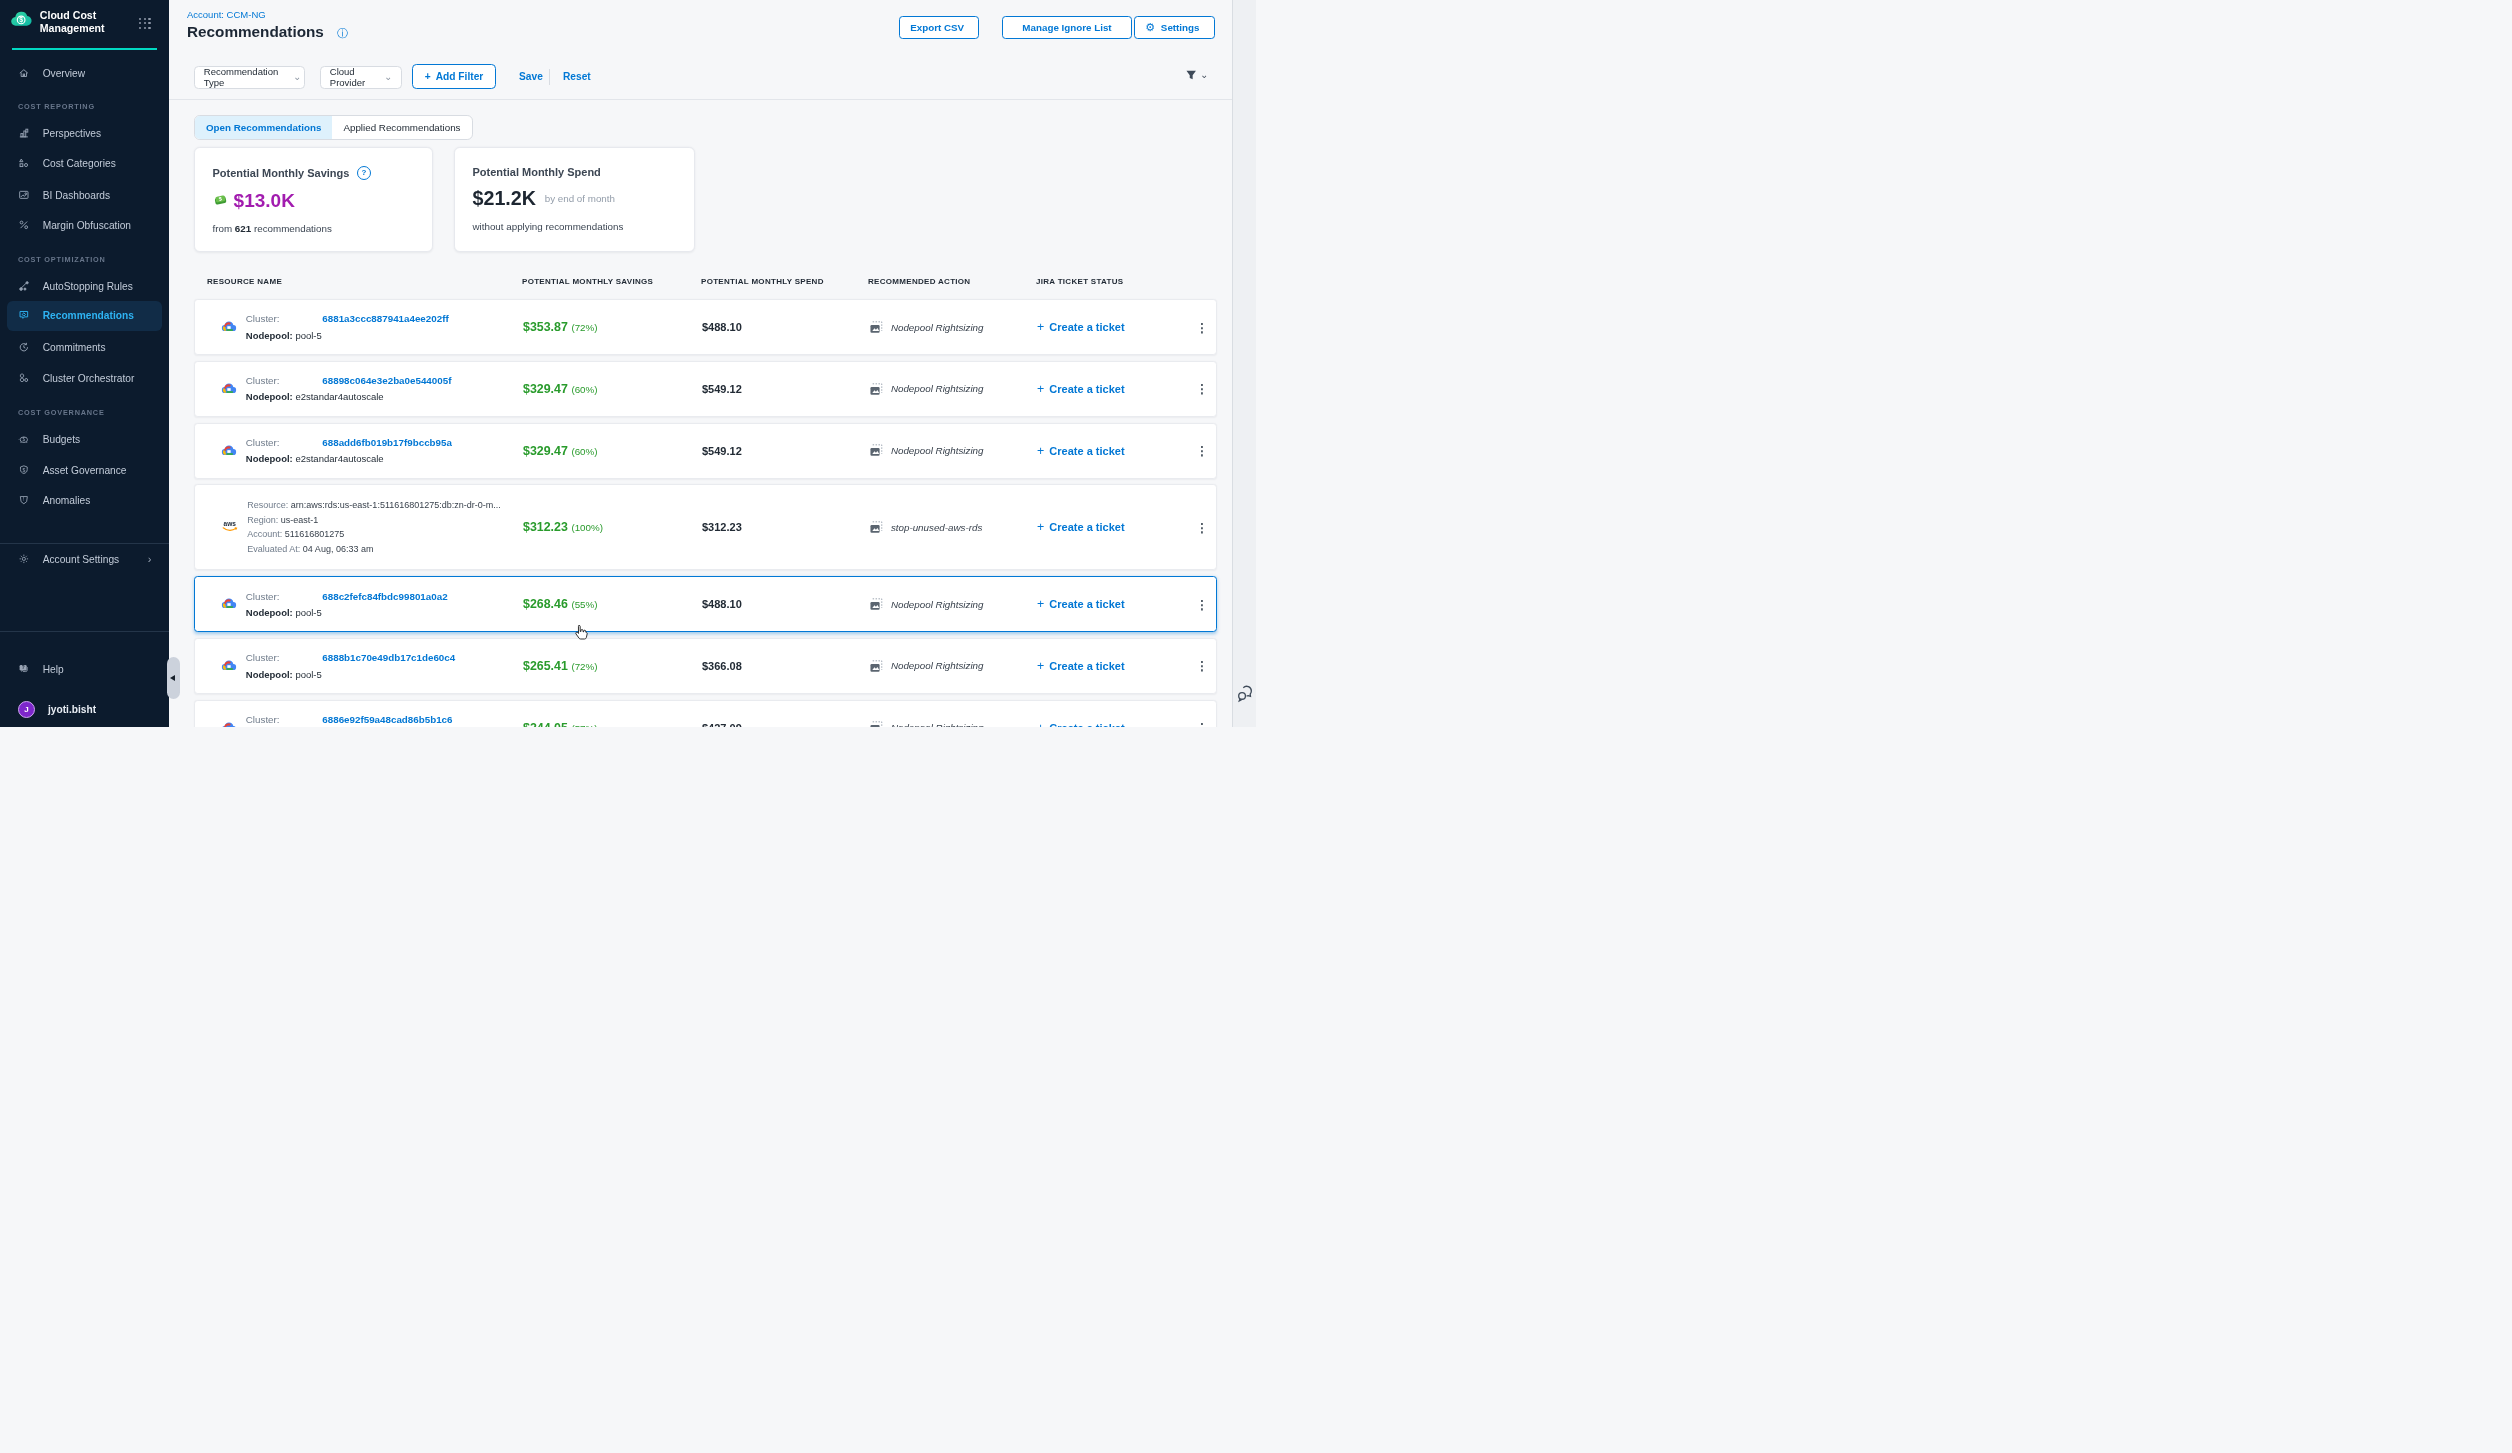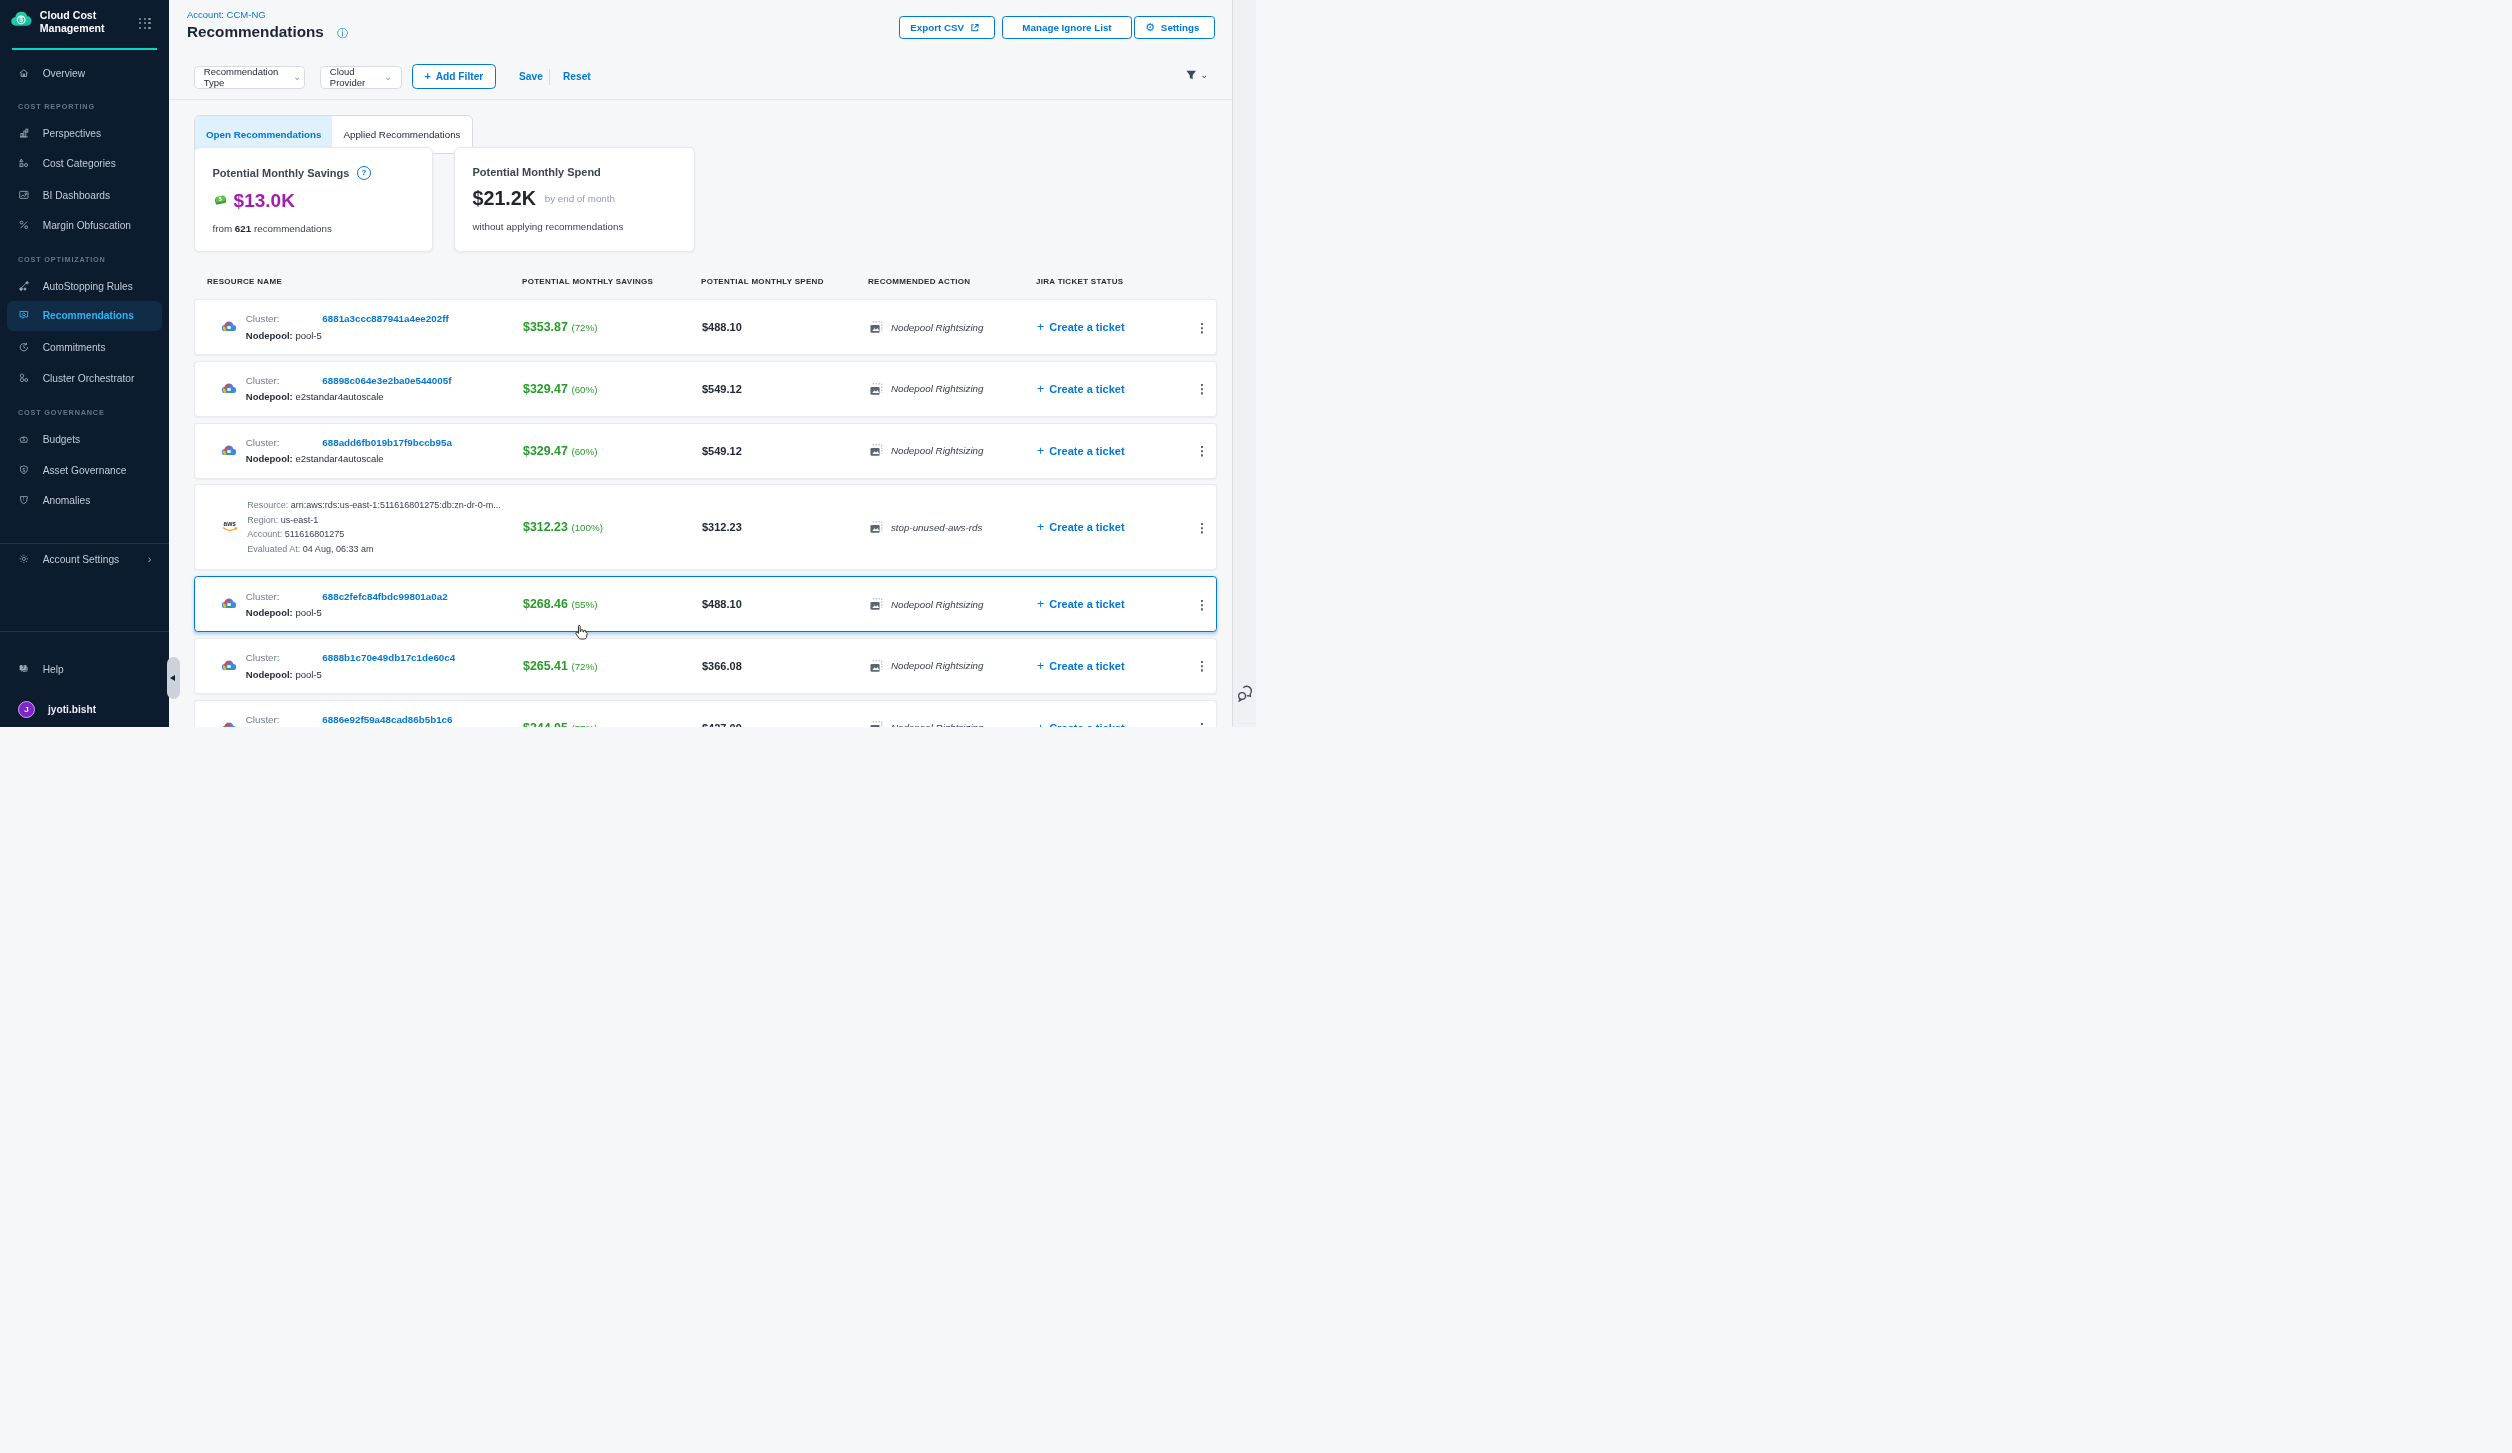--- a/index.html
+++ b/index.html
@@ -39,21 +39,21 @@
   .sel .chev { color:#8a94a1; font-size:9.5px; margin-top:-2.2px; }
   #add-filter { position:absolute; left:412px; top:64px; height:25px; border:0.7px solid #0278d5; border-radius:4.4px; background:#fff; color:#0278d5; font-weight:700; font-size:10.2px; display:inline-flex; align-items:center; gap:5.1px; padding:0 11.7px; cursor:pointer; }
   .flink { position:absolute; top:71px; font-size:10.2px; font-weight:700; color:#0278d5; cursor:pointer; }
   #fl-div { position:absolute; left:549px; top:69px; width:0.7px; height:16px; background:#d8dce2; }
   #funnel { position:absolute; left:1185px; top:69px; display:flex; align-items:center; gap:2.9px; cursor:pointer; }
   #funnel .chev { color:#44505e; font-size:9.5px; }
   #filter-divider { position:absolute; left:169px; top:99px; width:1063px; height:0.7px; background:#e2e5ea; }
 
   
   #tabs { position:absolute; left:194px; top:115px; display:inline-flex; border:0.7px solid #d8dce2; border-radius:5.8px; background:#fff; overflow:hidden; }
-  .tab { padding:13px 11px; font-size:9.8px; cursor:pointer; }
+  .tab { padding:6px 11px; font-size:9.8px; cursor:pointer; }
   .tab.active { background:#def1fc; color:#0277d4; font-weight:700; }
   .tab.inactive { color:#242d37; }
 
   
   .card { position:absolute; top:147px; height:105px; background:#fff; border:0.7px solid #e7e9ee; border-radius:5.8px; box-shadow:0 0.7px 2.2px rgba(30,40,60,.07); padding:17.5px 17.5px 14.6px; }
   #card-savings { left:194px; width:239px; }
   #card-spend  { left:454px; width:241px; }
   .card-title { font-size:11px; font-weight:700; color:#3c4653; display:flex; align-items:center; gap:7.3px; }
   .qmark { width:14.6px; height:14.6px; border:1.1px solid #0278d5; border-radius:50%; color:#0278d5; font-size:8px; font-weight:700; display:flex; align-items:center; justify-content:center; cursor:pointer; }
   .big-green { color:#a21caf; font-size:19px; font-weight:800; }
@@ -268,21 +268,21 @@
         <path d="M10 5 a6.5 6.5 0 0 1 11 4.7 c0 1.6-.6 3-1.6 4.2 l.4 3 -3-1 a6.5 6.5 0 0 1 -2.4 .4"></path>
         <circle cx="8.3" cy="16.3" r="4.6"></circle>
         <path d="M5.5 20.3 L4.5 23 l3.2-1.6"></path>
       </svg>
   </span>
 
   <a id="account-link">Account: CCM-NG</a>
   <h1 id="page-title">Recommendations</h1>
   <span id="title-info">ⓘ</span>
 
-  <button class="btn" style="left:899px; width:96px;">
+  <button class="btn" style="left:899px; width:80px;">
     <span>Export CSV</span>
     <svg width="9.5" height="9.5" viewBox="0 0 13 13" fill="none" stroke="#0278d5" stroke-width="1.4">
         <path d="M5 2.5 H2.5 V10.5 H10.5 V8"></path>
         <path d="M7 2 h4 v4 M11 2 L6.2 6.8"></path>
       </svg>
   </button>
   <button class="btn" style="left:1002px; width:130px; justify-content:center;">
     <span>Manage Ignore List</span>
   </button>
   <button class="btn" style="left:1134px; width:81px;">

